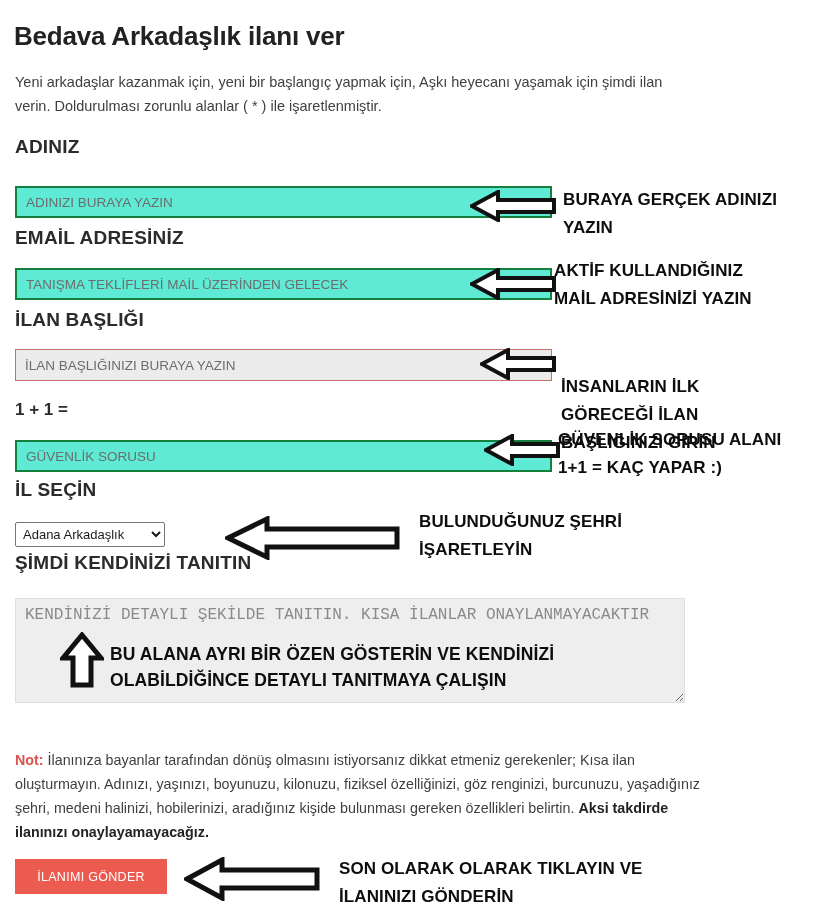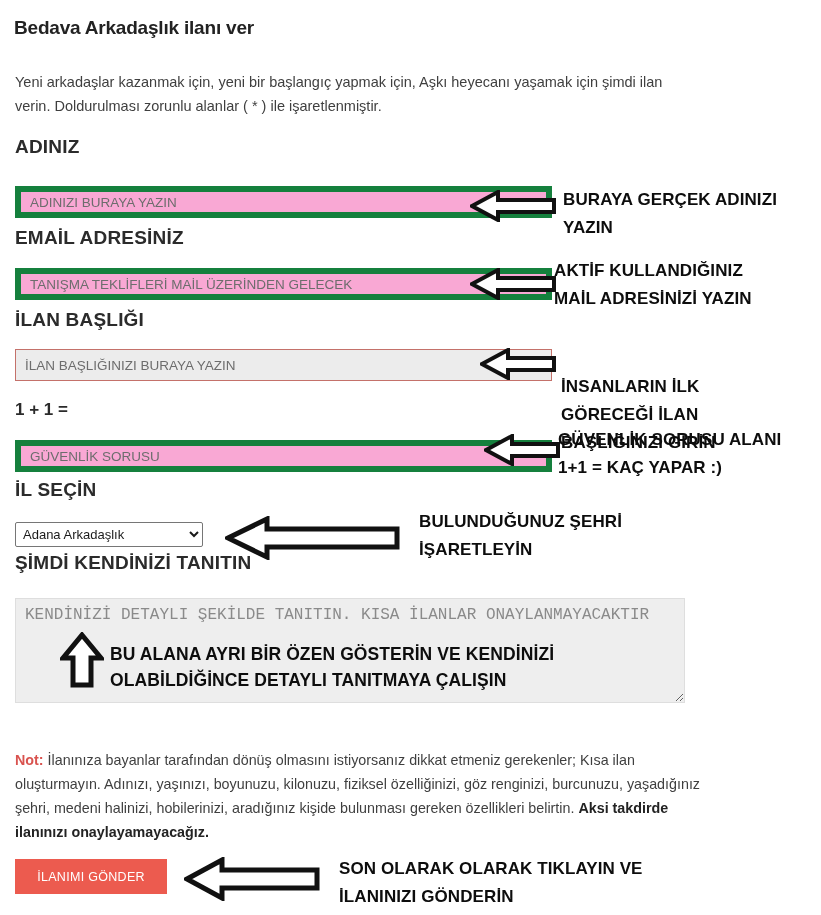--- a/index.html
+++ b/index.html
@@ -18,21 +18,21 @@
     height: 915px;
     overflow: hidden;
     background: #ffffff;
   }
 
   
   .page-title {
     position: absolute;
     left: 14px;
     top: 4px;
-    font-size: 19px;
+    font-size: 26px;
     font-weight: bold;
     color: #222222;
     letter-spacing: -0.2px;
   }
   .intro {
     position: absolute;
     left: 15px;
     top: 55px;
     width: 660px;
     font-size: 14.5px;
@@ -59,43 +59,43 @@
     white-space: nowrap;
   }
 
   
   .text-input {
     position: absolute;
     left: 15px;
     box-sizing: border-box;
     width: 537px;
     height: 32px;
-    background: #f9a8d4;
-    border: 6px solid #15803d;
+    background: #5eead4;
+    border: 2px solid #15803d;
     border-radius: 0;
     padding: 0 9px;
     font-family: "Liberation Sans", sans-serif;
     font-size: 13.5px;
     color: #555555;
     outline: none;
   }
   .text-input::placeholder {
     color: #6d6d6d;
     opacity: 1;
   }
   .text-input.invalid {
     border: 1px solid #c4716a;
     background: #ececec;
   }
 
   .city-select {
     position: absolute;
     left: 15px;
     box-sizing: border-box;
-    width: 188px;
+    width: 150px;
     height: 25px;
     font-family: "Liberation Sans", sans-serif;
     font-size: 13px;
     color: #1a1a1a;
     background: #ffffff;
     border: 1px solid #767676;
     border-radius: 2px;
     padding: 0 3px;
   }
 

